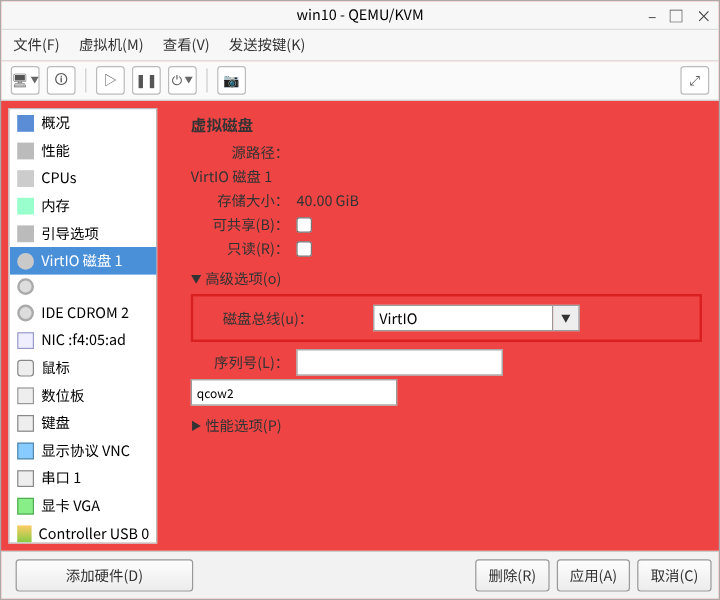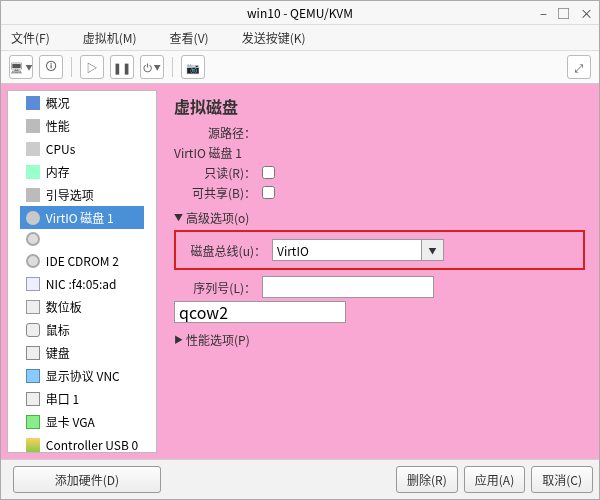--- a/index.html
+++ b/index.html
@@ -1,46 +1,46 @@
 <!DOCTYPE html>
 <html><head>
 <meta charset="utf-8">
 <style>
 * { box-sizing: border-box; margin: 0; padding: 0; }
 body { font-family: "Microsoft YaHei", "Noto Sans CJK SC", sans-serif; font-size: 12px; background: #ececec; width: 600px; height: 500px; overflow: hidden; }
-.window { background: #f9a8d4; border: 1px solid #aaa; width: 600px; height: 500px; display: flex; flex-direction: column; }
+.window { background: #ef4444; border: 1px solid #aaa; width: 600px; height: 500px; display: flex; flex-direction: column; }
 .titlebar { display: flex; align-items: center; justify-content: center; position: relative; height: 24px; background: #f7f7f7; border-bottom: 1px solid #ddd; }
 .titlebar .controls { position: absolute; right: 6px; display: flex; gap: 10px; font-size: 13px; color: #444; }
 .titlebar .controls span { cursor: pointer; }
-.menubar { display: flex; gap: 33px; padding: 4px 10px; background: #f7f7f7; border-bottom: 1px solid #ddd; color: #333; }
+.menubar { display: flex; gap: 16px; padding: 4px 10px; background: #f7f7f7; border-bottom: 1px solid #ddd; color: #333; }
 .menubar span { cursor: pointer; }
 .toolbar { display: flex; align-items: center; gap: 6px; padding: 4px 8px; background: #fafafa; border-bottom: 1px solid #ccc; }
 .tbtn { width: 24px; height: 24px; border: 1px solid #bbb; border-radius: 3px; background: #fff; display: flex; align-items: center; justify-content: center; cursor: pointer; font-size: 11px; color: #555; }
 .tbtn.drop::after { content: "▼"; font-size: 7px; margin-left: 2px; color: #666; }
 .tsep { width: 1px; height: 20px; background: #ccc; margin: 0 2px; }
 .tspacer { flex: 1; }
 .body { flex: 1; display: flex; overflow: hidden; }
-.sidebar { width: 150px; background: #fff; border: 1px solid #bbb; margin: 6px 6px 6px 6px; display: flex; flex-direction: column; align-items: center; }
+.sidebar { width: 124px; background: #fff; border: 1px solid #bbb; margin: 6px 17px 6px 6px; display: flex; flex-direction: column; }
 .sidebar-list { flex: 1; overflow-y: auto; }
 .sbitem { display: flex; align-items: center; gap: 6px; padding: 3px 6px; cursor: pointer; white-space: nowrap; }
 .sbitem.selected { background: #4a90d9; color: #fff; }
 .sbitem .ic { width: 14px; height: 14px; display: inline-flex; align-items: center; justify-content: center; font-size: 11px; }
 .content { flex: 1; margin: 6px 6px 6px 3px; display: flex; flex-direction: column; }
 .content-inner { flex: 1; padding: 4px 8px; color: #333; }
-.content h3 { font-size: 16px; font-weight: bold; margin-bottom: 6px; }
+.content h3 { font-size: 13px; font-weight: bold; margin-bottom: 6px; }
 .formrow { display: flex; align-items: center; margin: 3px 0; }
 .formrow .lbl { width: 88px; text-align: right; padding-right: 6px; color: #333; }
 .formrow .val { color: #333; }
 .expander { display: flex; align-items: center; gap: 3px; cursor: pointer; margin-top: 8px; margin-bottom: 4px; }
 .expander .tri { font-size: 9px; }
-.hlbox { border: 2px solid #d92020; padding: 4px 8px; margin: 2px 0 6px 0; }
-.selectwrap { display: flex; }
+.hlbox { border: 2px solid #d92020; padding: 4px 18px; margin: 2px 0 6px 0; }
+.selectwrap { display: flex; margin-left: 44px; }
 .selectwrap input { width: 150px; height: 22px; border: 1px solid #999; padding: 0 4px; background: #fff; font-family: inherit; font-size: 12px; }
 .selectwrap .ddbtn { width: 22px; height: 22px; border: 1px solid #999; border-left: none; background: #eee; display: flex; align-items: center; justify-content: center; font-size: 8px; cursor: pointer; }
-.txt { width: 172px; height: 22px; border: 1px solid #999; padding: 0 4px; background: #fff; font-family: inherit; font-size: 16px; }
+.txt { width: 172px; height: 22px; border: 1px solid #999; padding: 0 4px; background: #fff; font-family: inherit; font-size: 10px; }
 .chk { width: 13px; height: 13px; }
 .footer { display: flex; gap: 6px; padding: 6px; border-top: 1px solid #ccc; background: #f2f2f2; }
 .btn { border: 1px solid #999; background: linear-gradient(#fdfdfd,#ececec); border-radius: 3px; padding: 4px 10px; cursor: pointer; font-family: inherit; font-size: 12px; color: #333; }
 .addhw { width: 148px; margin: 0 0 0 6px; }
 .fspacer { flex: 1; }
 
 .ic-blue { background:#5b8dd6; }
 .ic-gray { background:#bbb; }
 .ic-cpu { background:#ccc; }
 .ic-mem { background:#9fc; }
@@ -122,26 +122,26 @@
           </div>
           <div class="sbitem">
             <span class="ic ic-cd"></span>
             <span>IDE CDROM 2</span>
           </div>
           <div class="sbitem">
             <span class="ic ic-nic"></span>
             <span>NIC :f4:05:ad</span>
           </div>
           <div class="sbitem">
+            <span class="ic ic-mouse"></span>
+            <span>鼠标</span>
+          </div>
+          <div class="sbitem">
             <span class="ic ic-tab"></span>
             <span>数位板</span>
-          </div>
-          <div class="sbitem">
-            <span class="ic ic-mouse"></span>
-            <span>鼠标</span>
           </div>
           <div class="sbitem">
             <span class="ic ic-kb"></span>
             <span>键盘</span>
           </div>
           <div class="sbitem">
             <span class="ic ic-disp"></span>
             <span>显示协议 VNC</span>
           </div>
           <div class="sbitem">
@@ -163,25 +163,29 @@
       <div class="content-inner">
         <h3>虚拟磁盘</h3>
 
         <div class="formrow">
           <div class="lbl">源路径：</div>
         </div>
         <div class="formrow">
           <div class="val">VirtIO 磁盘 1</div>
         </div>
         <div class="formrow">
+          <div class="lbl">存储大小：</div>
+          <div class="val">40.00 GiB</div>
+        </div>
+        <div class="formrow">
+          <div class="lbl">可共享(B)：</div>
+          <input type="checkbox" class="chk" style="">
+        </div>
+        <div class="formrow">
           <div class="lbl">只读(R)：</div>
-          <input type="checkbox" class="chk" style="">
-        </div>
-        <div class="formrow">
-          <div class="lbl">可共享(B)：</div>
           <input type="checkbox" class="chk" style="">
         </div>
 
         <div class="expander">
           <span class="tri">▼</span>
           <span>高级选项(o)</span>
         </div>
 
         <div class="hlbox">
           <div class="formrow">

